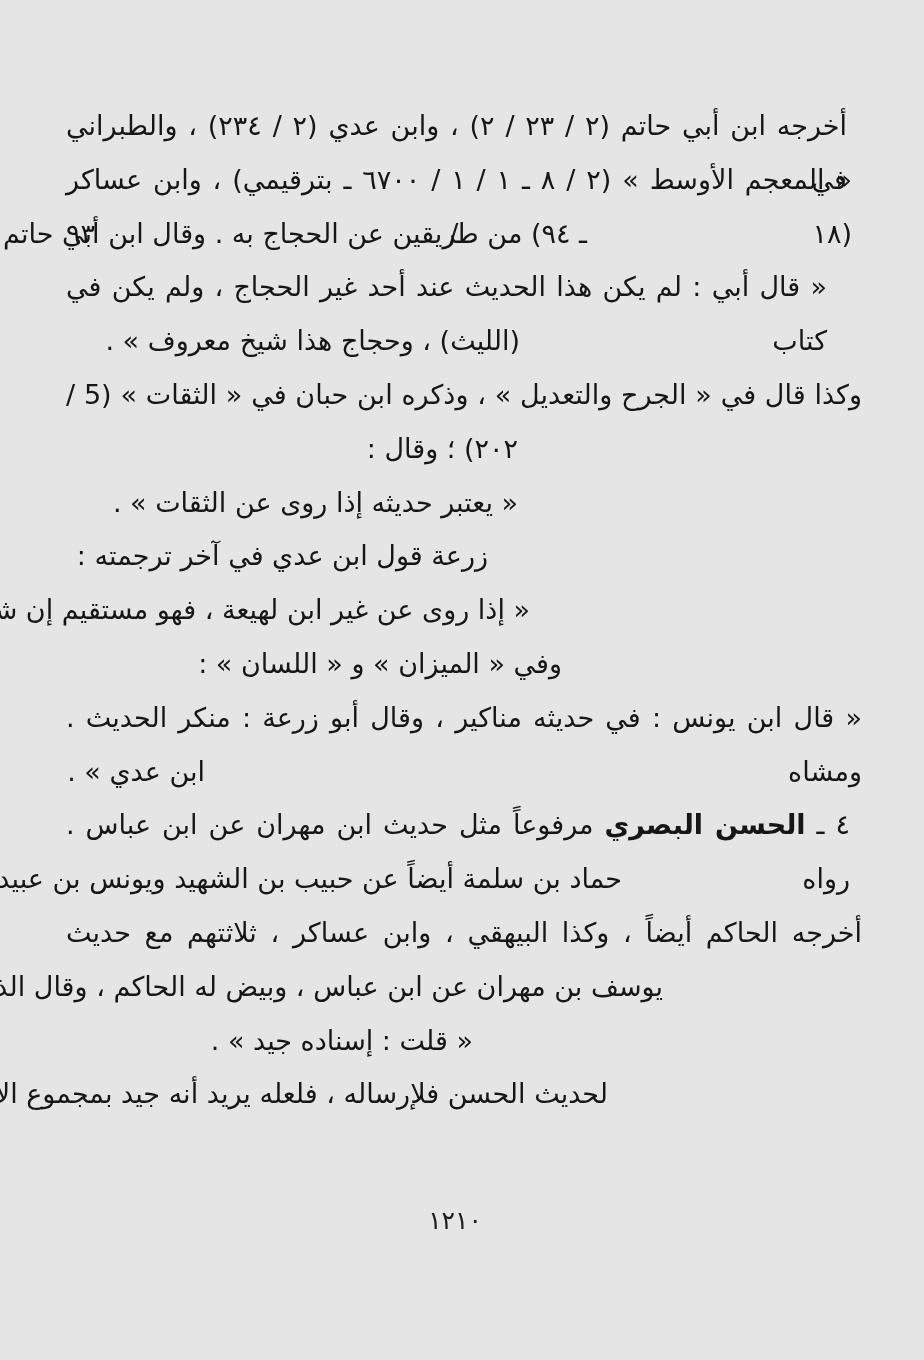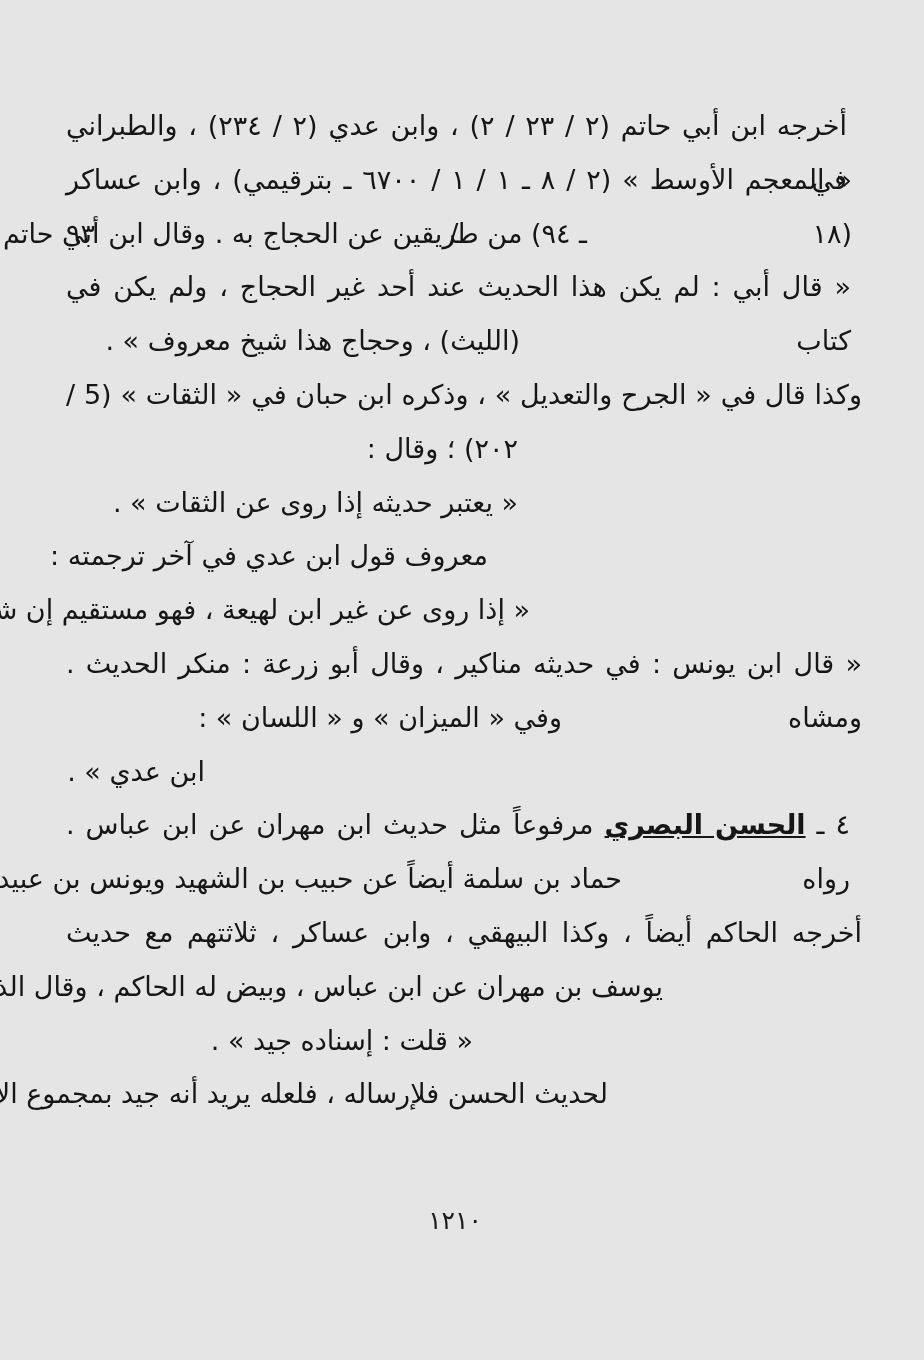--- a/index.html
+++ b/index.html
@@ -24,49 +24,49 @@
   }
   .ln{
     height:53.8px;
     line-height:53.8px;
     font-size:27px;
     text-align:right;
     direction:rtl;
   }
   .nw{white-space:nowrap;overflow:visible;}
   .just{text-align:justify;text-align-last:justify;}
-  .b{font-weight:bold;text-decoration:underline;}
+  .b{font-weight:bold;}
   .pagenum{
     position:absolute;
     top:1206px;
     left:0;
     width:910px;
     text-align:center;
     font-size:25px;
     direction:rtl;
     color:#1b1b1b;
   }
 </style>
 </head>
 <body>
 
 <div class="page">
   <div class="text-block">
     <div class="ln just" style="margin-right:15px">أخرجه ابن أبي حاتم (٢ / ٢٣ / ٢) ، وابن عدي (٢ / ٢٣٤) ، والطبراني في</div>
     <div class="ln just" style="margin-right:10px">« المعجم الأوسط » (٢ / ٨ ـ ١ / ١ / ٦٧٠٠ ـ بترقيمي) ، وابن عساكر (١٨ / ٩٣</div>
     <div class="ln nw" style="margin-right:275px">ـ ٩٤) من طريقين عن الحجاج به . وقال ابن أبي حاتم :</div>
-    <div class="ln just" style="margin-right:11px">« قال أبي : لم يكن هذا الحديث عند أحد غير الحجاج ، ولم يكن في كتاب</div>
+    <div class="ln just" style="margin-right:35px">« قال أبي : لم يكن هذا الحديث عند أحد غير الحجاج ، ولم يكن في كتاب</div>
     <div class="ln nw" style="margin-right:342px">(الليث) ، وحجاج هذا شيخ معروف » .</div>
     <div class="ln just" style="margin-right:0">وكذا قال في « الجرح والتعديل » ، وذكره ابن حبان في « الثقات » (5 /</div>
     <div class="ln nw" style="margin-right:344px">٢٠٢) ؛ وقال :</div>
     <div class="ln nw" style="margin-right:344px">« يعتبر حديثه إذا روى عن الثقات » .</div>
-    <div class="ln nw" style="margin-right:374px">معروف قول ابن عدي في آخر ترجمته :</div>
+    <div class="ln nw" style="margin-right:374px">زرعة قول ابن عدي في آخر ترجمته :</div>
     <div class="ln nw" style="margin-right:332px">« إذا روى عن غير ابن لهيعة ، فهو مستقيم إن شاء الله تعالى » .</div>
+    <div class="ln nw" style="margin-right:300px">وفي « الميزان » و « اللسان » :</div>
     <div class="ln just" style="margin-right:0">« قال ابن يونس : في حديثه مناكير ، وقال أبو زرعة : منكر الحديث . ومشاه</div>
-    <div class="ln nw" style="margin-right:300px">وفي « الميزان » و « اللسان » :</div>
     <div class="ln nw" style="margin-right:657px">ابن عدي » .</div>
     <div class="ln just" style="margin-right:12px"><span>٤ ـ </span><span class="b">الحسن البصري</span><span> مرفوعاً مثل حديث ابن مهران عن ابن عباس . رواه</span></div>
     <div class="ln nw" style="margin-right:240px">حماد بن سلمة أيضاً عن حبيب بن الشهيد ويونس بن عبيد وحميد عنه .</div>
     <div class="ln just" style="">أخرجه الحاكم أيضاً ، وكذا البيهقي ، وابن عساكر ، ثلاثتهم مع حديث</div>
     <div class="ln nw" style="margin-right:199px">يوسف بن مهران عن ابن عباس ، وبيض له الحاكم ، وقال الذهبي في « التلخيص » :</div>
     <div class="ln nw" style="margin-right:389px">« قلت : إسناده جيد » .</div>
     <div class="ln nw" style="margin-right:254px">لحديث الحسن فلإرساله ، فلعله يريد أنه جيد بمجموع الإسنادين . والله أعلم .</div>
   </div>
 
   <div class="pagenum">١٢١٠</div>

